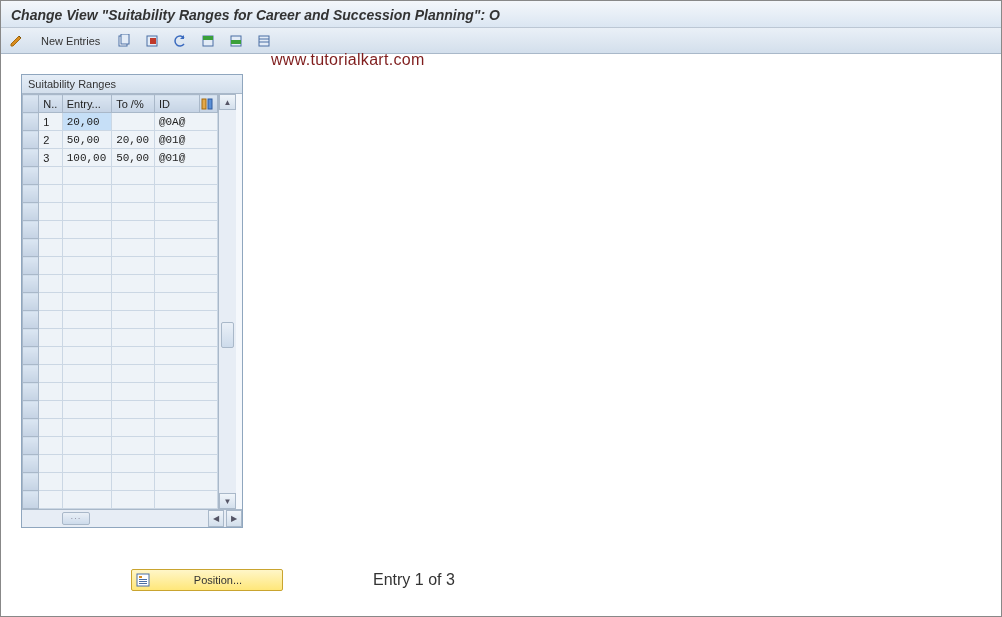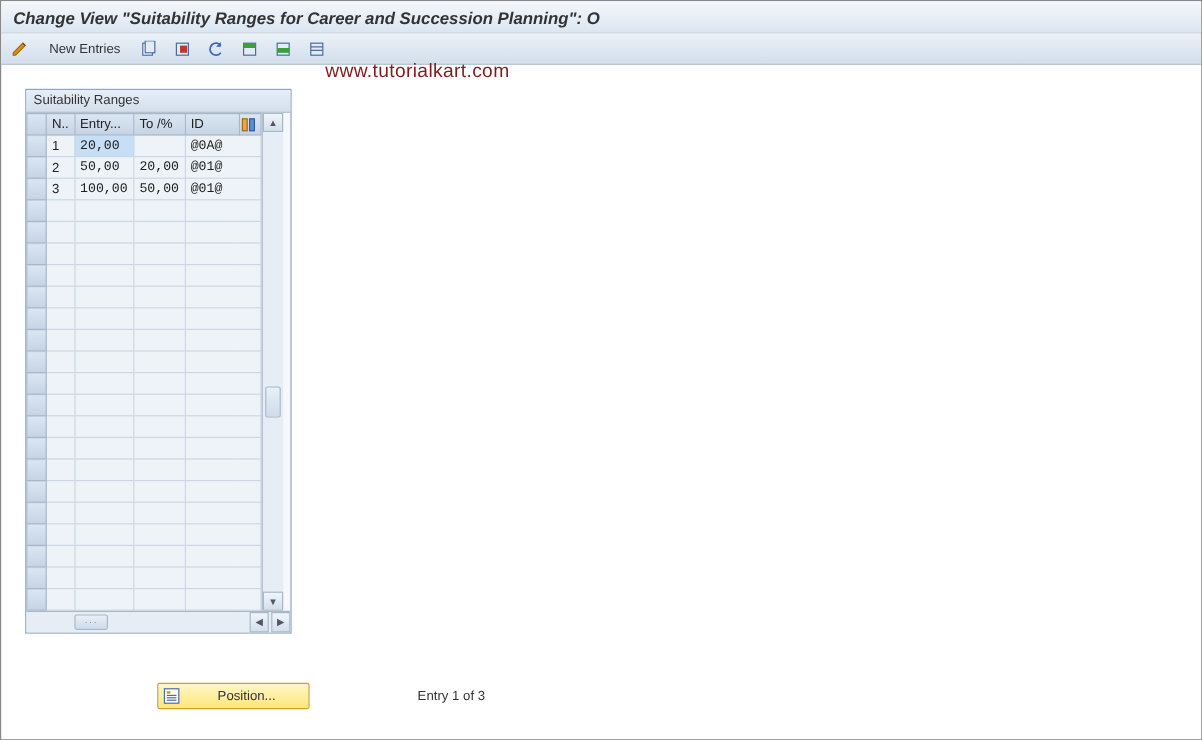--- a/index.html
+++ b/index.html
@@ -144,34 +144,34 @@
       height: 30px;
       display: flex;
       align-items: center;
     }
     .position-btn {
       margin-left: 130px;
       background: linear-gradient(#fff6c8, #ffe77a);
       border: 1px solid #c9a42f;
       border-radius: 2px;
       height: 22px;
-      width: 127px;
+      width: 152px;
       display: flex;
       align-items: center;
       font-size: 11px;
       color: #333;
       padding: 0 4px;
       gap: 6px;
     }
     .position-btn .pic {
       width: 16px; height: 14px; display: inline-block;
     }
     .entry-text {
       margin-left: 90px;
-      font-size: 11px;
+      font-size: 16px;
       color: #333;
     }
     svg { display: block; }
   </style>
 </head>
 <body>
 
 <div class="title-bar">
   <span class="title">Change View "Suitability Ranges for Career and Succession Planning": O</span>
 </div>

